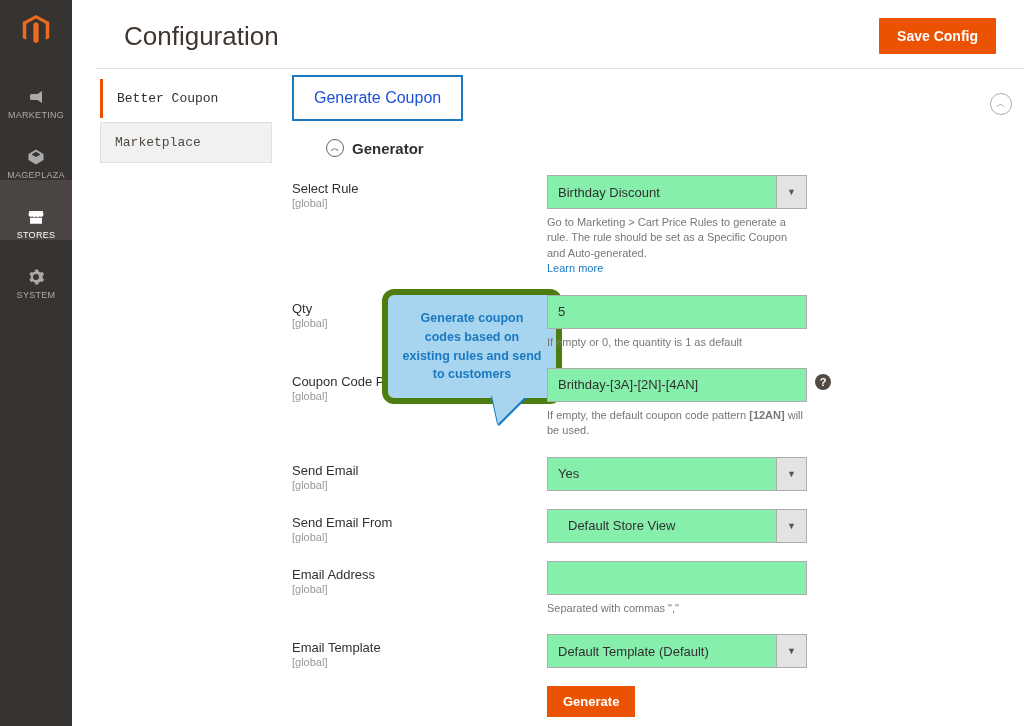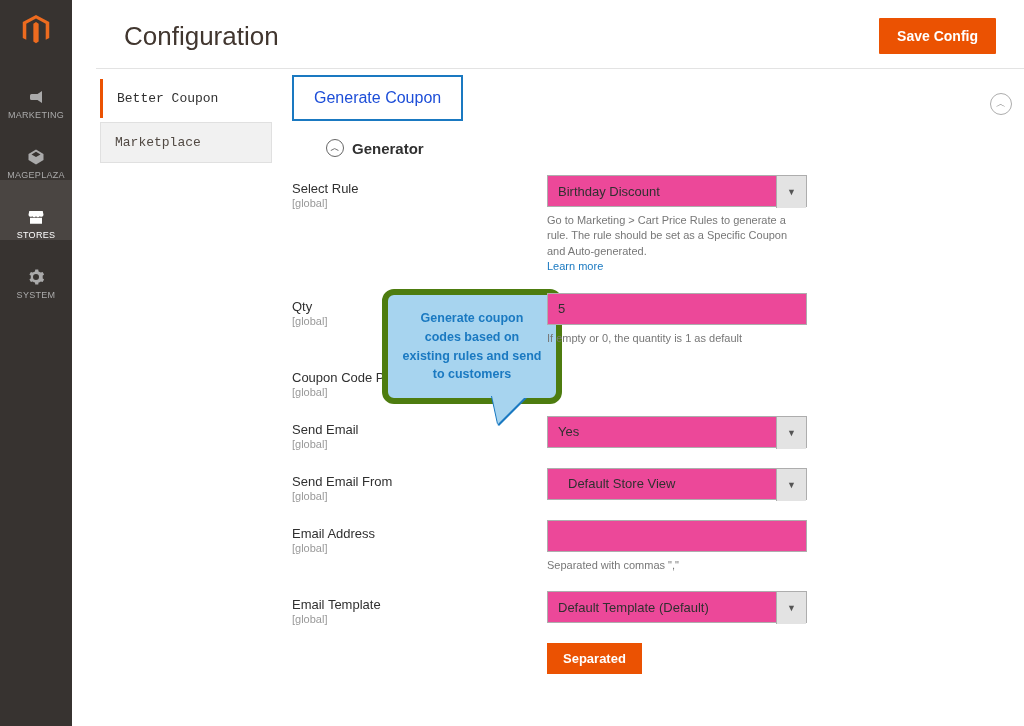--- a/index.html
+++ b/index.html
@@ -34,21 +34,21 @@
   .collapse-toggle { position:absolute; right:12px; top:24px; width:22px; height:22px; border:1px solid #adadad; border-radius:50%; display:flex; align-items:center; justify-content:center; cursor:pointer; font-size:10px; color:#666; }
 
   .subsection-title { display:flex; align-items:center; gap:8px; font-size:15px; color:#303030; font-weight:600; margin:18px 0 18px 34px; }
   .chevron-circle { width:18px; height:18px; border:1px solid #666; border-radius:50%; display:inline-flex; align-items:center; justify-content:center; font-size:9px; color:#666; }
 
   .form-rows { margin-left: 0; }
   .form-row { display:flex; margin-bottom:18px; align-items:flex-start; }
   .form-label { width: 255px; text-align:left; padding-right:18px; padding-top:6px; font-size:13px; color:#303030; }
   .form-label .scope { display:block; font-size:11px; color:#999; margin-top:1px; }
   .form-field { width: 260px; position:relative; }
-  .form-field .select, .form-field input[type=text] { width:100%; height:32px; border:1px solid #adadad; padding:9px 10px; font-size:13px; color:#303030; background:#ec4899; }
+  .form-field .select, .form-field input[type=text] { width:100%; height:32px; border:1px solid #adadad; padding:16px 10px; font-size:13px; color:#303030; background:#86efac; }
   .form-field .select { display:flex; align-items:center; position:relative; padding-right:30px; }
   .select-arrow { position:absolute; right:0; top:0; width:30px; height:32px; background:#e3e3e3; border-left:1px solid #adadad; display:flex; align-items:center; justify-content:center; font-size:9px; color:#555; }
   .help-text { font-size:11px; color:#777; margin-top:6px; line-height:1.4; }
   .help-text a { color:#1a79c1; text-decoration:none; }
   .help-icon { position:absolute; right:-24px; top:6px; width:16px; height:16px; border-radius:50%; background:#514943; color:#fff; font-size:11px; font-weight:700; display:flex; align-items:center; justify-content:center; }
 
   .btn-generate { background:#eb5202; color:#fff; border:none; padding:8px 16px; font-size:13px; font-weight:600; cursor:pointer; }
 
   
   .callout { position:absolute; left:110px; top:220px; width:180px; background:#a7d4ef; border:6px solid #4d7c0f; border-radius:12px; padding:14px 14px; text-align:center; color:#1a79c1; font-weight:600; font-size:12.5px; line-height:1.5; }
@@ -148,20 +148,27 @@
               <input type="text" value="5" style="">
               <div class="help-text">If empty or 0, the quantity is 1 as default</div>
             </div>
           </div>
 
           <div class="form-row">
             <div class="form-label">
               <span>Coupon Code Pattern</span>
               <span class="scope">[global]</span>
             </div>
+            <div class="form-field">
+              <input type="text" value="Brithday-[3A]-[2N]-[4AN]" style="">
+              <span class="help-icon">?</span>
+              <div class="help-text">
+                <span>If empty, the default coupon code pattern </span><strong>[12AN]</strong><span> will be used.</span>
+              </div>
+            </div>
           </div>
 
           <div class="form-row">
             <div class="form-label">
               <span>Send Email</span>
               <span class="scope">[global]</span>
             </div>
             <div class="form-field">
               <div class="select">
                 <span>Yes</span>
@@ -203,21 +210,21 @@
               <div class="select">
                 <span>Default Template (Default)</span>
                 <span class="select-arrow">▼</span>
               </div>
             </div>
           </div>
 
           <div class="form-row">
             <div class="form-label"></div>
             <div class="form-field">
-              <button class="btn-generate">Separated</button>
+              <button class="btn-generate">Generate</button>
             </div>
           </div>
         </div>
 
         
       </div>
     </div>
   </main>
 </div>
 

